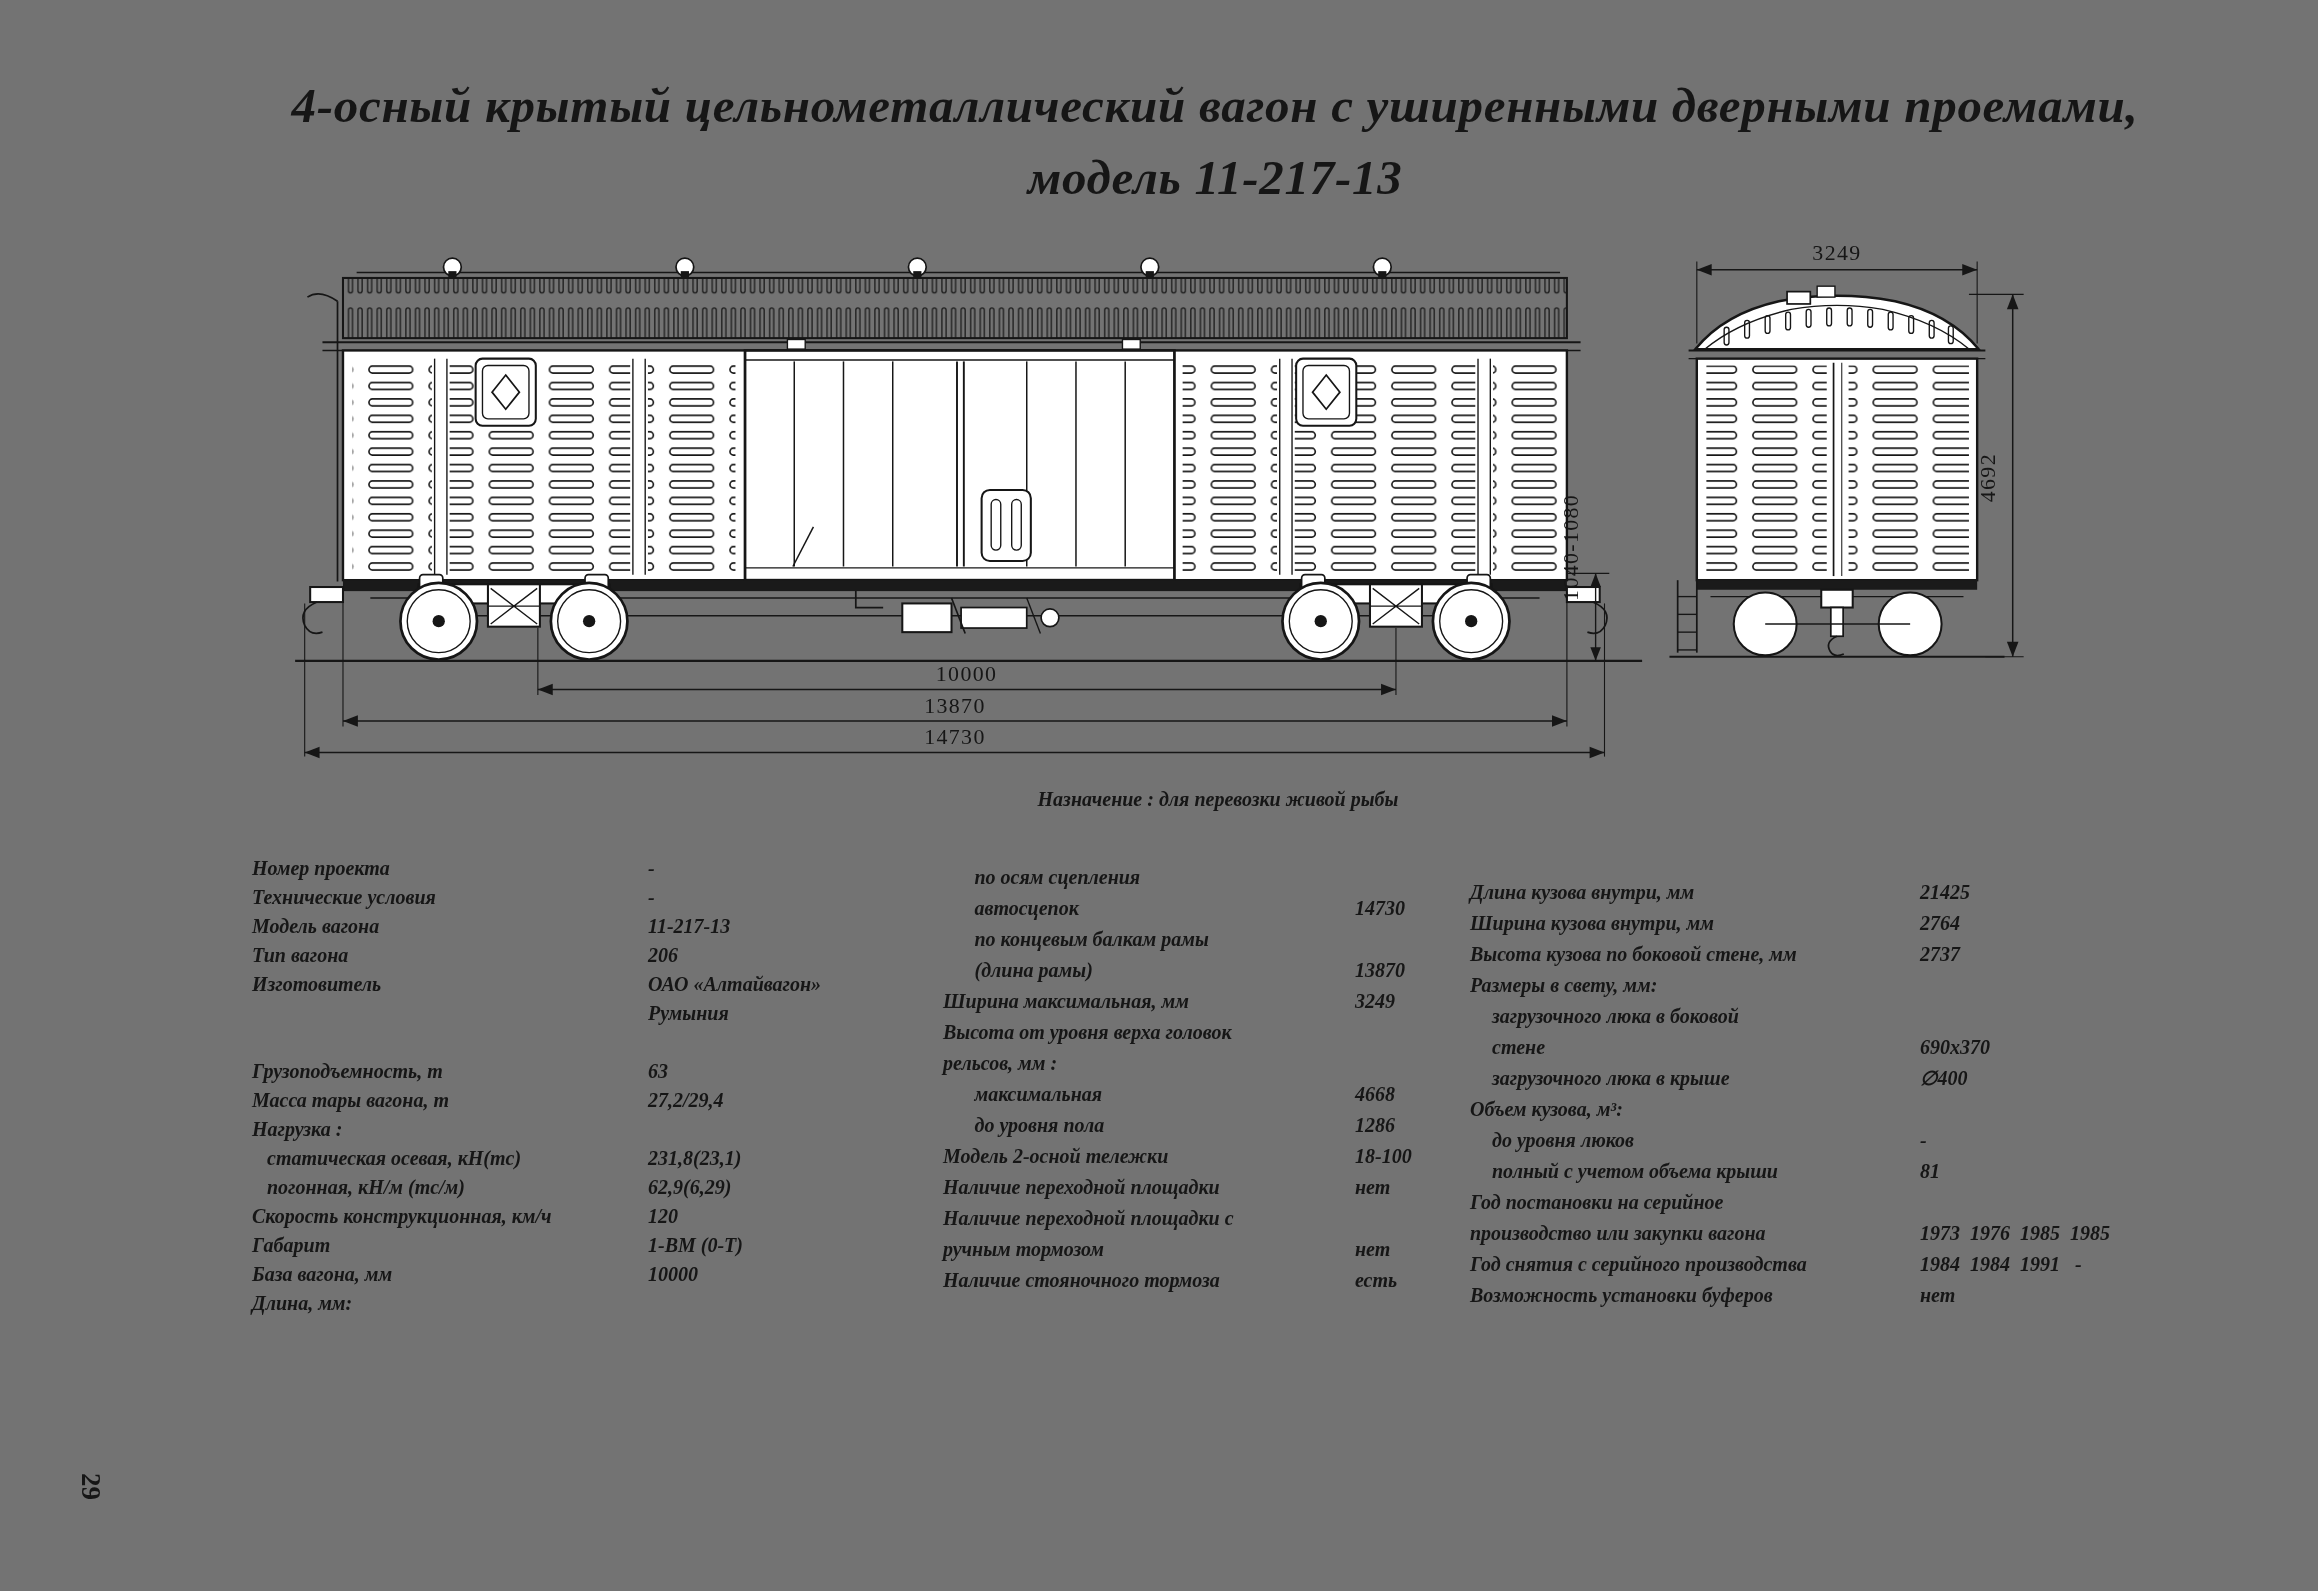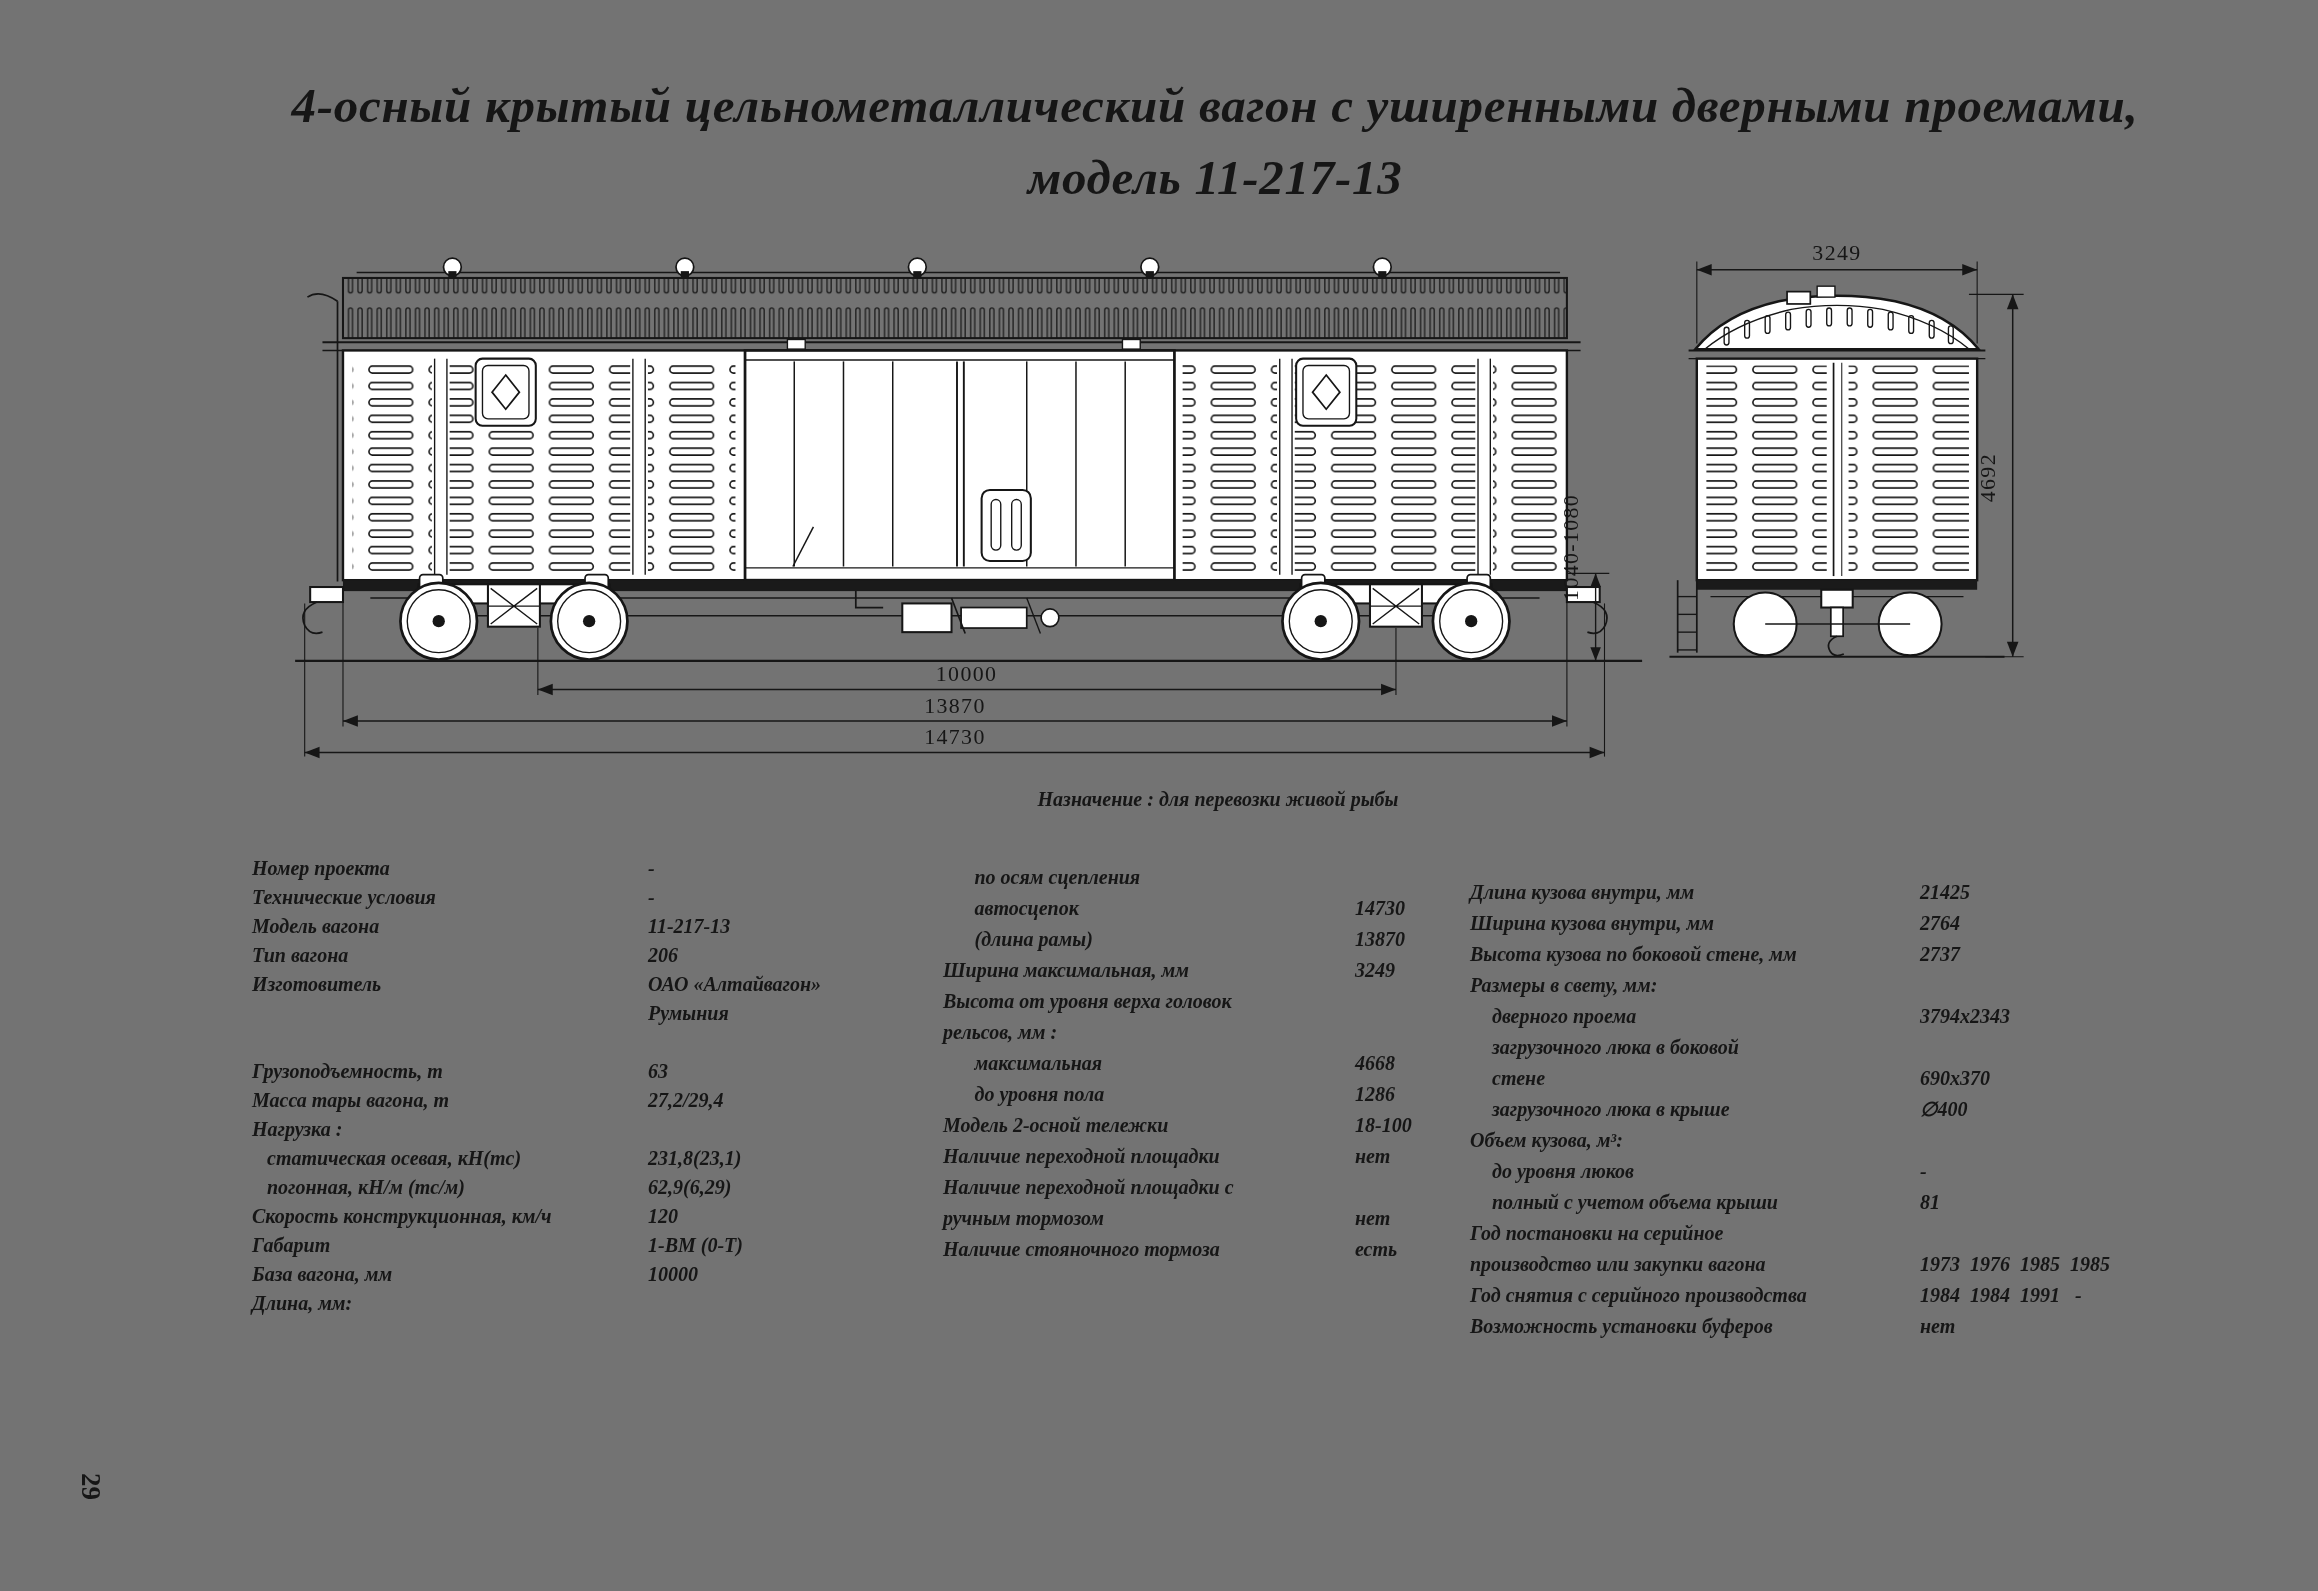--- a/index.html
+++ b/index.html
@@ -274,38 +274,38 @@
       <div class="srow"><span class="lab ind">статическая осевая, кН(тс)</span><span class="val">231,8(23,1)</span></div>
       <div class="srow"><span class="lab ind">погонная, кН/м (тс/м)</span><span class="val">62,9(6,29)</span></div>
       <div class="srow"><span class="lab">Скорость конструкционная, км/ч</span><span class="val">120</span></div>
       <div class="srow"><span class="lab">Габарит</span><span class="val">1-ВМ (0-Т)</span></div>
       <div class="srow"><span class="lab">База вагона, мм</span><span class="val">10000</span></div>
       <div class="srow"><span class="lab">Длина, мм:</span><span class="val"></span></div>
     </div>
   <div class="col c2" id="spec-col2">
       <div class="srow"><span class="lab ind">по осям сцепления</span><span class="val"></span></div>
       <div class="srow"><span class="lab ind">автосцепок</span><span class="val">14730</span></div>
+      <div class="srow"><span class="lab ind">по концевым балкам рамы</span><span class="val"></span></div>
       <div class="srow"><span class="lab ind">(длина рамы)</span><span class="val">13870</span></div>
       <div class="srow"><span class="lab">Ширина максимальная, мм</span><span class="val">3249</span></div>
       <div class="srow"><span class="lab">Высота от уровня верха головок</span><span class="val"></span></div>
       <div class="srow"><span class="lab">рельсов, мм :</span><span class="val"></span></div>
       <div class="srow"><span class="lab ind">максимальная</span><span class="val">4668</span></div>
       <div class="srow"><span class="lab ind">до уровня пола</span><span class="val">1286</span></div>
       <div class="srow"><span class="lab">Модель 2-осной тележки</span><span class="val">18-100</span></div>
       <div class="srow"><span class="lab">Наличие переходной площадки</span><span class="val">нет</span></div>
       <div class="srow"><span class="lab">Наличие переходной площадки с</span><span class="val"></span></div>
       <div class="srow"><span class="lab">ручным тормозом</span><span class="val">нет</span></div>
       <div class="srow"><span class="lab">Наличие стояночного тормоза</span><span class="val">есть</span></div>
     </div>
   <div class="col c3" id="spec-col3">
       <div class="srow"><span class="lab">Длина кузова внутри, мм</span><span class="val">21425</span></div>
       <div class="srow"><span class="lab">Ширина кузова внутри, мм</span><span class="val">2764</span></div>
       <div class="srow"><span class="lab">Высота кузова по боковой стене, мм</span><span class="val">2737</span></div>
       <div class="srow"><span class="lab">Размеры в свету, мм:</span><span class="val"></span></div>
-      <div class="srow"><span class="lab ind">дверного проема</span><span class="val">3794x2343</span></div>
       <div class="srow"><span class="lab ind">загрузочного люка в боковой</span><span class="val"></span></div>
       <div class="srow"><span class="lab ind">стене</span><span class="val">690x370</span></div>
       <div class="srow"><span class="lab ind">загрузочного люка в крыше</span><span class="val">∅400</span></div>
       <div class="srow"><span class="lab">Объем кузова, м³:</span><span class="val"></span></div>
       <div class="srow"><span class="lab ind">до уровня люков</span><span class="val">-</span></div>
       <div class="srow"><span class="lab ind">полный с учетом объема крыши</span><span class="val">81</span></div>
       <div class="srow"><span class="lab">Год постановки на серийное</span><span class="val"></span></div>
       <div class="srow"><span class="lab">производство или закупки вагона</span><span class="val">1973  1976  1985  1985</span></div>
       <div class="srow"><span class="lab">Год снятия с серийного производства</span><span class="val">1984  1984  1991   -</span></div>
       <div class="srow"><span class="lab">Возможность установки буферов</span><span class="val">нет</span></div>

